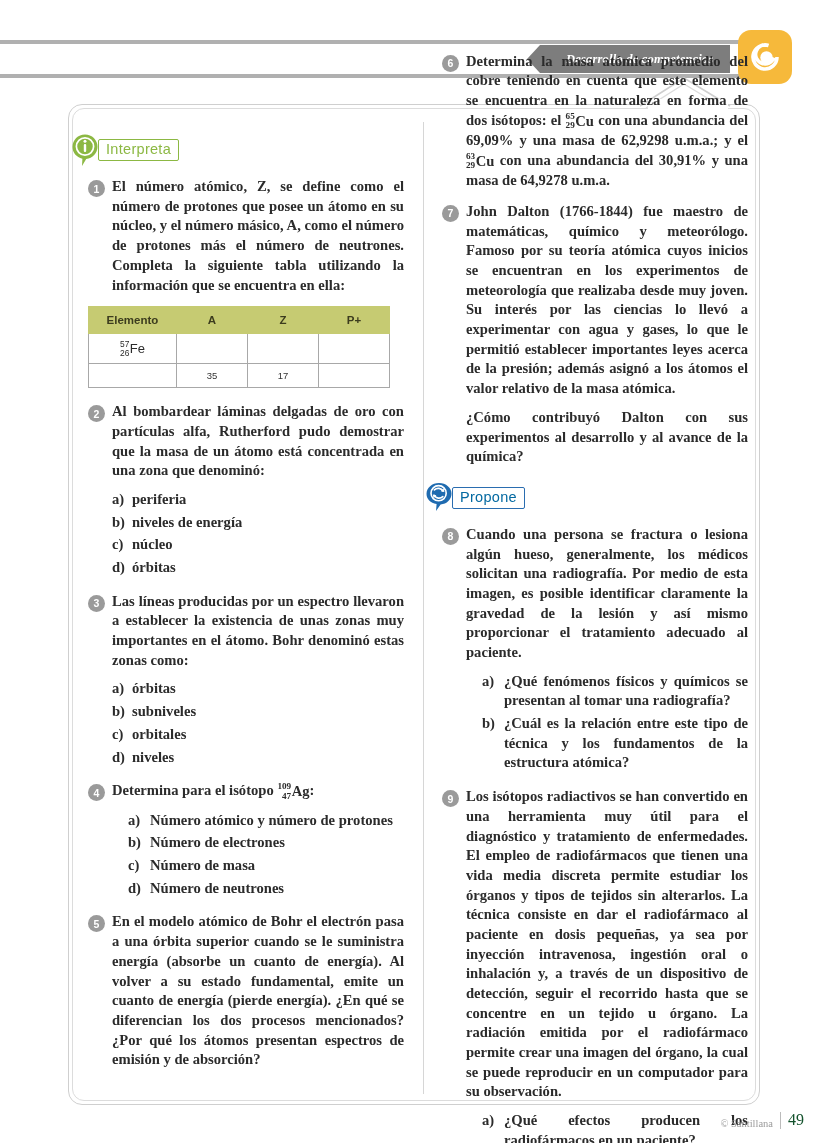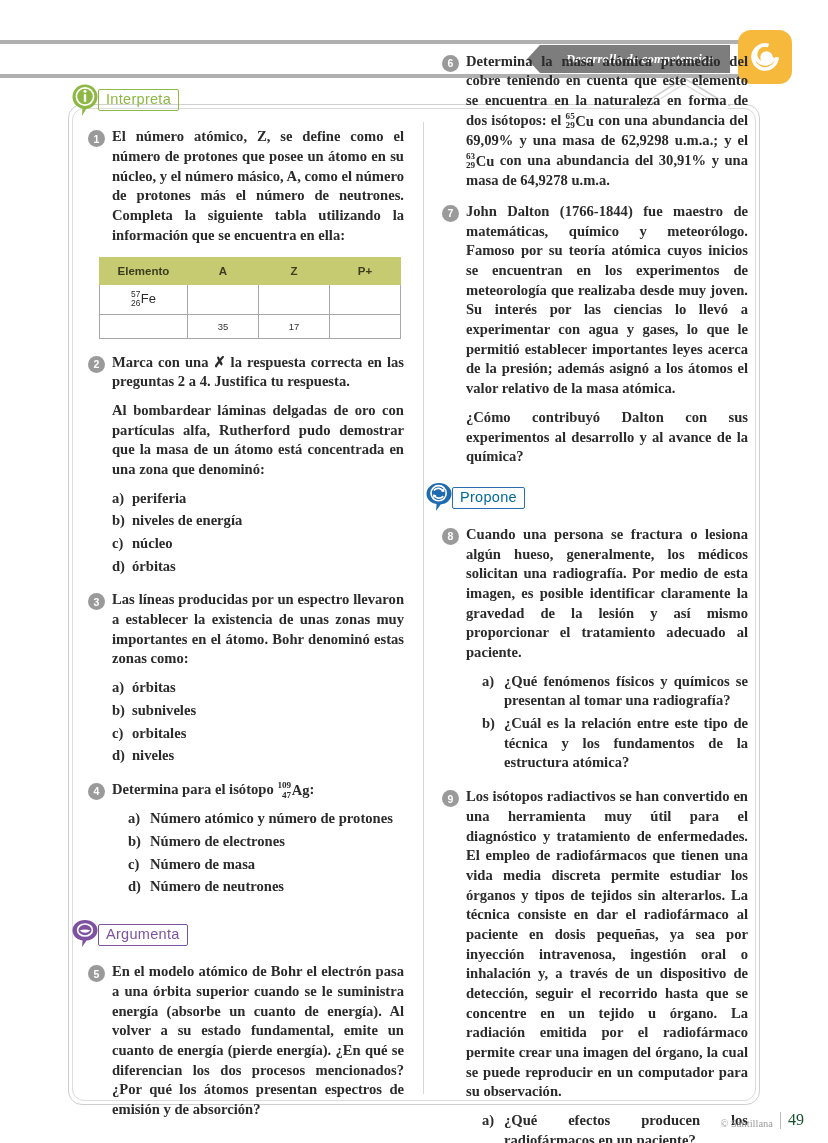--- a/index.html
+++ b/index.html
@@ -142,21 +142,21 @@
   .iso { display: inline-block; position: relative; white-space: nowrap; }
   .iso-nums {
     display: inline-block; vertical-align: middle;
     text-align: right; font-size: 9.2px; line-height: 1.02;
     margin-right: .5px;
   }
   .iso-nums span { display: block; }
   .iso-sym { vertical-align: middle; }
 
   
-  .tbl-wrap { margin: 10px 0 14px 11px; }
+  .tbl-wrap { margin: 10px 0 14px 0; }
   table.qtbl {
     border-collapse: collapse; width: 302px;
     font-family: "Liberation Sans", sans-serif;
   }
   table.qtbl th {
     background: #c6cb72;
     color: #3c3c1e;
     font-size: 11.5px; font-weight: bold;
     padding: 7px 2px; text-align: center;
     border: 1px solid #c6cb72;
@@ -270,21 +270,20 @@
               <td class="c3">17</td>
               <td class="c4"></td>
             </tr>
           </tbody>
         </table>
       </div>
 
       <div class="q">
         <div class="q-num">2</div>
         <div class="q-body">
-          <div class="q-text">Marca con una ✗ la respuesta correcta en las preguntas 2 a 4. Justifica tu respuesta.</div>
           <div class="q-text">Al bombardear láminas delgadas de oro con partículas alfa, Rutherford pudo demostrar que la masa de un átomo está concentrada en una zona que denominó:</div>
           <div class="opts">
             <div class="opt">
               <span class="opt-letter">a)</span>
               <span class="opt-txt">periferia</span>
             </div>
             <div class="opt">
               <span class="opt-letter">b)</span>
               <span class="opt-txt">niveles de energía</span>
             </div>
@@ -343,30 +342,20 @@
               <span class="opt-txt">Número de masa</span>
             </div>
             <div class="opt">
               <span class="opt-letter">d)</span>
               <span class="opt-txt">Número de neutrones</span>
             </div>
           </div>
         </div>
       </div>
 
-      <div class="sect sect-purple">
-        <span class="sect-icon">
-          <svg width="32" height="34" viewBox="0 0 32 34">
-            <path d="M15 2c7 0 12.5 4.6 12.5 10.3 0 5.5-4.6 9.9-10.9 10.3L12 29l.6-6.5C6.4 21.5 2.5 17.4 2.5 12.3 2.5 6.6 8 2 15 2z" fill="#7e52a0"></path>
-            <ellipse cx="15" cy="12" rx="7.4" ry="6" fill="none" stroke="#ffffff" stroke-width="1.7"></ellipse>
-            <path d="M9.6 12.6 Q15 17 20.4 12.6 Q15 10.4 9.6 12.6 Z" fill="#ffffff"></path>
-          </svg>
-        </span>
-        <span class="sect-label">Argumenta</span>
-      </div>
 
       <div class="q">
         <div class="q-num">5</div>
         <div class="q-body">
           <div class="q-text">En el modelo atómico de Bohr el electrón pasa a una órbita superior cuando se le suministra energía (absorbe un cuanto de energía). Al volver a su estado fundamental, emite un cuanto de energía (pierde energía). ¿En qué se diferencian los dos procesos mencionados? ¿Por qué los átomos presentan espectros de emisión y de absorción?</div>
         </div>
       </div>
 
     </div>
 

